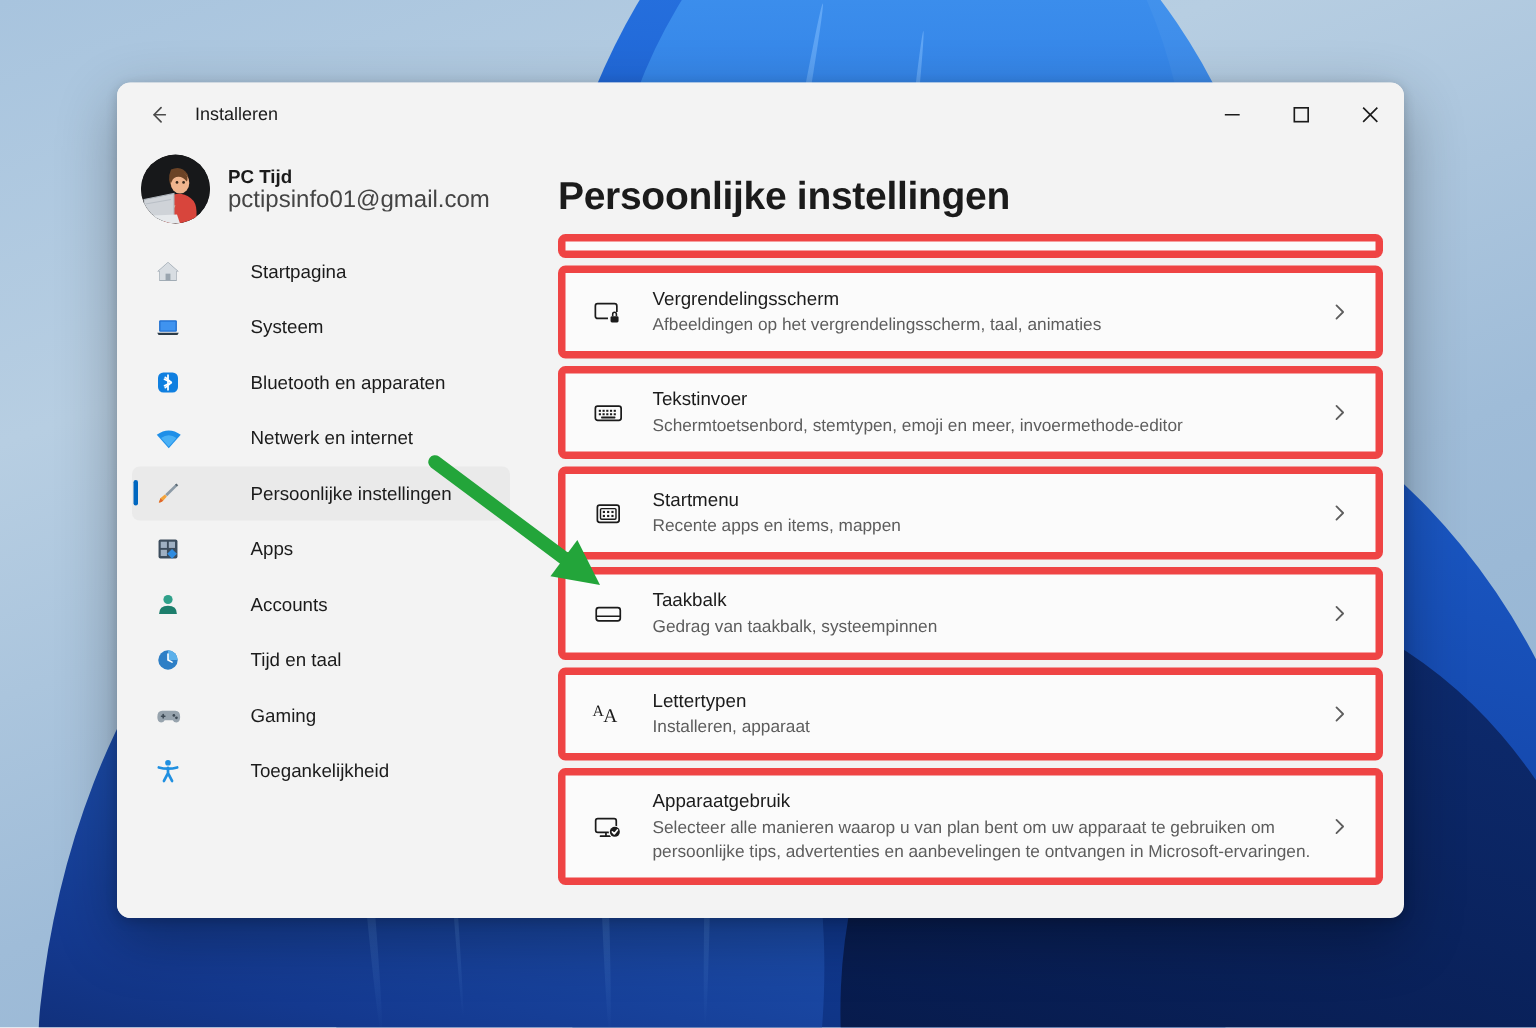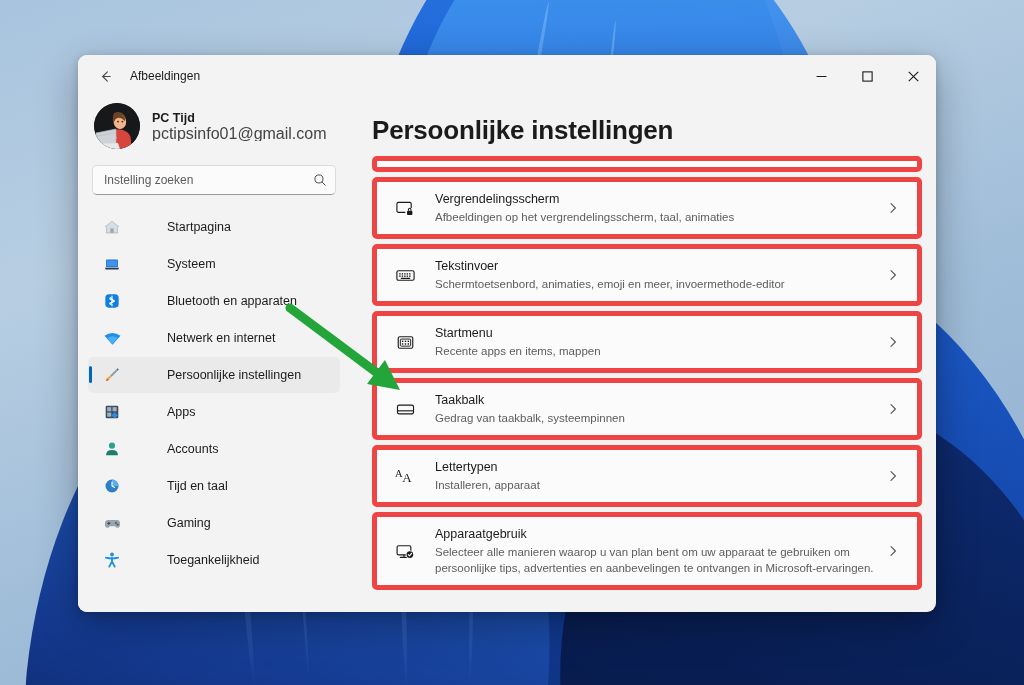--- a/index.html
+++ b/index.html
@@ -253,21 +253,21 @@
 
   <div id="window">
 
     <div id="titlebar">
       <div class="back-btn">
         <svg width="15" height="15" viewBox="0 0 16 16">
           <path d="M10 3 L5 8 L10 13" fill="none" stroke="currentColor" stroke-width="1.2" stroke-linecap="round" stroke-linejoin="round"></path>
           <path d="M5.2 8 H13" stroke="currentColor" stroke-width="1.2" stroke-linecap="round"></path>
         </svg>
       </div>
-      <div class="title-text">Afbeeldingen</div>
+      <div class="title-text">Installeren</div>
 
       <div class="win-controls">
         <div class="win-btn">
           <svg width="11" height="11" viewBox="0 0 10 10">
             <path d="M0.5 5 H9.5" stroke="currentColor" stroke-width="1"></path>
           </svg>
         </div>
         <div class="win-btn">
           <svg width="11" height="11" viewBox="0 0 10 10">
             <rect x="0.8" y="0.8" width="8.4" height="8.4" fill="none" stroke="currentColor" stroke-width="1"></rect>
@@ -309,29 +309,20 @@
                 <path d="M3 33 L20 30" stroke="#b9bfc6" stroke-width="0.7"></path>
               </g>
             </svg>
           </div>
           <div class="acct-text">
             <div class="acct-name">PC Tijd</div>
             <div class="acct-mail">pctipsinfo01@gmail.com</div>
           </div>
         </div>
 
-        <div class="searchbox">
-          <input type="text" placeholder="Instelling zoeken" style="">
-          <span class="search-ico">
-            <svg width="14" height="14" viewBox="0 0 16 16">
-              <circle cx="6.8" cy="6.8" r="4.6" fill="none" stroke="currentColor" stroke-width="1.1"></circle>
-              <path d="M10.4 10.4 L14 14" stroke="currentColor" stroke-width="1.1" stroke-linecap="round"></path>
-            </svg>
-          </span>
-        </div>
 
         <div class="nav">
 
           <div class="nav-item">
             <span class="nav-ico">
               <svg width="18" height="18" viewBox="0 0 20 20">
                 <path d="M10 3 L18 10 L16.4 10 L16.4 17 L3.6 17 L3.6 10 L2 10 Z" fill="#8f9ba6"></path>
                 <path d="M10 3.4 L17.2 9.9 L16 9.9 L16 16.4 L4 16.4 L4 9.9 L2.8 9.9 Z" fill="#d8dde2"></path>
                 <rect x="8.2" y="11.6" width="3.6" height="4.8" fill="#9aa5af"></rect>
               </svg>
@@ -487,21 +478,21 @@
                   <rect x="7" y="11" width="1.5" height="1.4"></rect>
                   <rect x="9.6" y="11" width="1.5" height="1.4"></rect>
                   <rect x="12.2" y="11" width="1.5" height="1.4"></rect>
                   <rect x="14.8" y="11" width="1.5" height="1.4"></rect>
                   <rect x="6" y="13.3" width="10" height="1.3" rx="0.4"></rect>
                 </g>
               </svg>
             </span>
             <div class="card-text">
               <div class="card-title">Tekstinvoer</div>
-              <div class="card-sub">Schermtoetsenbord, animaties, emoji en meer, invoermethode-editor</div>
+              <div class="card-sub">Schermtoetsenbord, stemtypen, emoji en meer, invoermethode-editor</div>
             </div>
             <span class="chev">
               <svg width="12" height="12" viewBox="0 0 12 12">
                 <path d="M4 1.6 L8.4 6 L4 10.4" fill="none" stroke="currentColor" stroke-width="1.2" stroke-linecap="round" stroke-linejoin="round"></path>
               </svg>
             </span>
           </div>
 
           <div class="card">
             <span class="card-ico">

